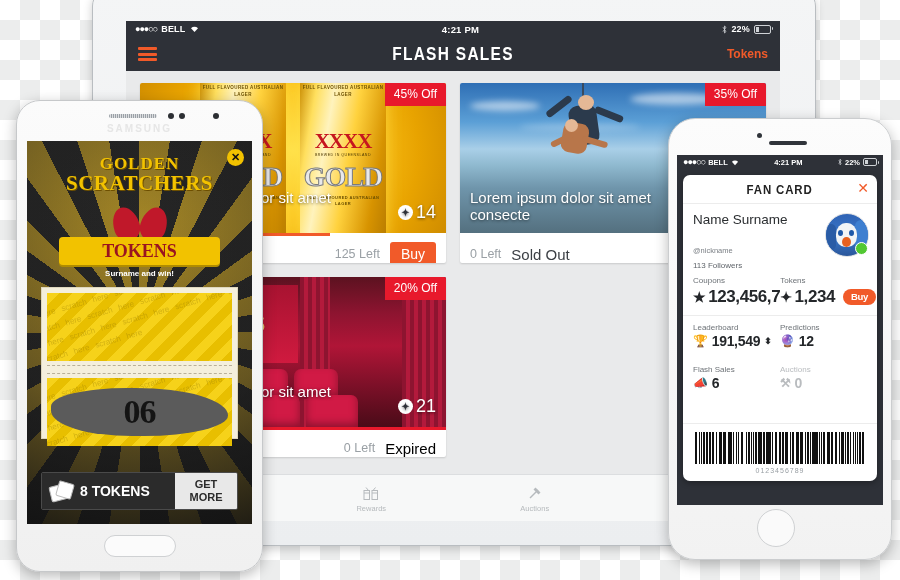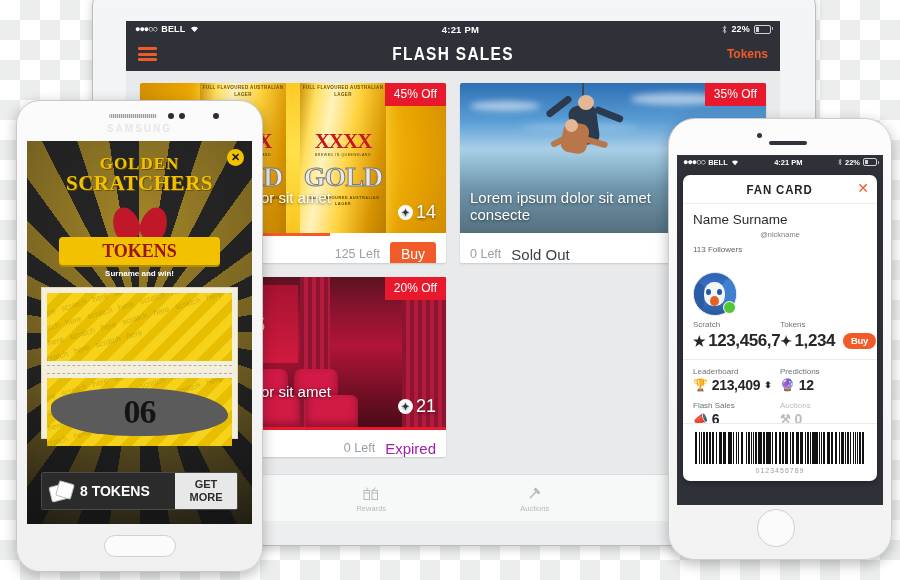--- a/index.html
+++ b/index.html
@@ -81,21 +81,21 @@
     font-size:12.5px;color:#8d9196;gap:10px;
   }
   .foot-left{flex:1;}
   .timer{color:#e8192c;font-weight:bold;}
   .left-cnt{color:#9aa0a5;}
   .buy-btn{
     background:#f15a29;color:#fff;font-size:14px;font-weight:500;
     padding:4px 11px;border-radius:3px;
   }
   .soldout{color:#3b3f44;font-size:15px;}
-  .expired{color:#a21caf;font-size:15px;font-weight:500;}
+  .expired{color:#000000;font-size:15px;font-weight:500;}
 
   
   .art-beer{position:absolute;inset:0;background:
      radial-gradient(circle at 50% 45%, #ffe24a 0%, #fcc41b 38%, #e8a300 72%, #cf8c00 100%);}
   .beer-can{position:absolute;top:-6px;width:86px;height:165px;border-radius:8px;
     background:linear-gradient(100deg,#c98c02 0%,#ffdf5d 16%,#fff3bd 32%,#ffd23e 55%,#d79300 82%,#b87c00 100%);
     box-shadow:0 0 16px rgba(255,226,80,.7);}
   .beer-can.one{left:60px;}
   .beer-can.two{left:160px;}
   .bc-top{position:absolute;top:8px;left:0;right:0;text-align:center;color:#6b4f00;
@@ -232,43 +232,43 @@
     align-items:center;padding:0 6px;font-weight:bold;}
   .fc-status .mid{flex:1;text-align:center;}
   .fc-status .left,.fc-status .right{display:flex;align-items:center;gap:3px;}
   .battbox.sm{width:12px;height:6px;}
   .fan-sheet{position:absolute;left:6px;right:6px;top:20px;bottom:24px;background:#fff;
     border-radius:7px;box-shadow:0 2px 6px rgba(0,0,0,.3);overflow:hidden;}
   .fc-head{height:28px;position:relative;display:flex;align-items:center;justify-content:center;
     border-bottom:1px solid #ececec;}
   .fc-head .ttl{font-size:13px;font-weight:bold;letter-spacing:1px;color:#222;transform:scaleX(.88);}
   .fc-close{position:absolute;right:8px;top:6px;color:#f15a29;font-size:14px;font-weight:300;line-height:1;}
-  .fc-profile{display:flex;padding:9px 10px 6px;gap:18px;flex-direction:column;}
+  .fc-profile{display:flex;padding:9px 10px 6px;gap:6px;}
   .fc-names{flex:1;}
   .fc-name{font-size:13.5px;color:#2b2e31;line-height:1.1;}
-  .fc-nick{font-size:7.5px;color:#7a7f84;margin-top:2px;text-align:center;}
+  .fc-nick{font-size:7.5px;color:#7a7f84;margin-top:18px;}
   .fc-fol{font-size:8px;color:#5f646a;margin-top:6px;}
   .avatar-wrap{position:relative;width:42px;height:42px;flex:none;}
   .avatar{width:42px;height:42px;border-radius:50%;border:1.5px solid #e0e2e4;overflow:hidden;position:relative;
     background:linear-gradient(180deg,#2f63b5 0%,#3b78c9 55%,#2a569b 100%);}
   .av-face{position:absolute;left:10px;top:9px;width:21px;height:24px;border-radius:48% 48% 44% 44%;background:#f2f4f6;}
   .av-eye{position:absolute;width:5px;height:6px;border-radius:50%;background:#1d58a8;top:16px;}
   .av-mouth{position:absolute;left:16px;top:23px;width:9px;height:10px;border-radius:50%;background:#e8611f;}
   .av-side{position:absolute;right:0;top:6px;width:13px;height:30px;border-radius:6px;background:#3e7fd0;}
   .av-side2{position:absolute;left:0;top:10px;width:10px;height:26px;border-radius:6px;background:#2a5ca6;}
   .online{position:absolute;right:-1px;bottom:0px;width:11px;height:11px;border-radius:50%;
     background:#52c832;border:1.5px solid #fff;}
   .fc-pts{display:flex;padding:0 10px 8px;border-bottom:1px solid #ececec;}
   .pt-col{flex:1;display:flex;flex-direction:column;}
   .pt-lbl{font-size:8px;color:#6d7277;margin-bottom:2px;}
   .pt-val{display:flex;align-items:center;gap:3px;font-size:17px;color:#24272a;font-weight:bold;letter-spacing:-.4px;}
   .pt-val .g{font-size:14px;color:#24272a;}
   .buy-pill{background:#f15a29;color:#fff;font-size:9.5px;font-weight:bold;border-radius:9px;
     padding:2.5px 8px;margin-left:5px;}
-  .fc-grid{display:grid;grid-template-columns:1fr 1fr;padding:7px 10px 4px;row-gap:8px;}
+  .fc-grid{display:grid;grid-template-columns:1fr 1fr;padding:7px 10px 4px;row-gap:16px;}
   .st-lbl{font-size:8px;color:#6d7277;}
   .st-val{display:flex;align-items:center;gap:4px;font-size:14px;color:#24272a;font-weight:bold;margin-top:1px;letter-spacing:-.3px;}
   .st-val .g{font-size:12px;}
   .dim .st-lbl,.dim .st-val{color:#b9bcbf;}
   .barcode-wrap{position:absolute;left:0;right:0;bottom:0;border-top:1px solid #ececec;padding:8px 12px 7px;}
   .barcode{height:32px;display:flex;align-items:stretch;gap:0;}
   .barcode i{display:block;background:#111;}
   .bc-num{text-align:center;font-size:7px;color:#9aa0a5;letter-spacing:1px;margin-top:3px;}
 </style>
 </head>
@@ -563,42 +563,42 @@
               <div class="av-eye" style="left:12px;"></div>
               <div class="av-eye" style="left:23px;"></div>
               <div class="av-mouth"></div>
             </div>
             <div class="online"></div>
           </div>
         </div>
 
         <div class="fc-pts">
           <div class="pt-col">
-            <span class="pt-lbl">Scratch</span>
+            <span class="pt-lbl">Coupons</span>
             <span class="pt-val">
               <span class="g">★</span>
               <span>123,456,7</span>
             </span>
           </div>
           <div class="pt-col">
             <span class="pt-lbl">Tokens</span>
             <span class="pt-val">
               <span class="g">✦</span>
               <span>1,234</span>
               <span class="buy-pill">Buy</span>
             </span>
           </div>
         </div>
 
         <div class="fc-grid">
           <div>
             <div class="st-lbl">Leaderboard</div>
             <div class="st-val">
               <span class="g">🏆</span>
-              <span>213,409</span>
+              <span>191,549</span>
               <span style="font-size:9px">⬍</span>
             </div>
           </div>
           <div>
             <div class="st-lbl">Predictions</div>
             <div class="st-val">
               <span class="g">🔮</span>
               <span>12</span>
             </div>
           </div>

